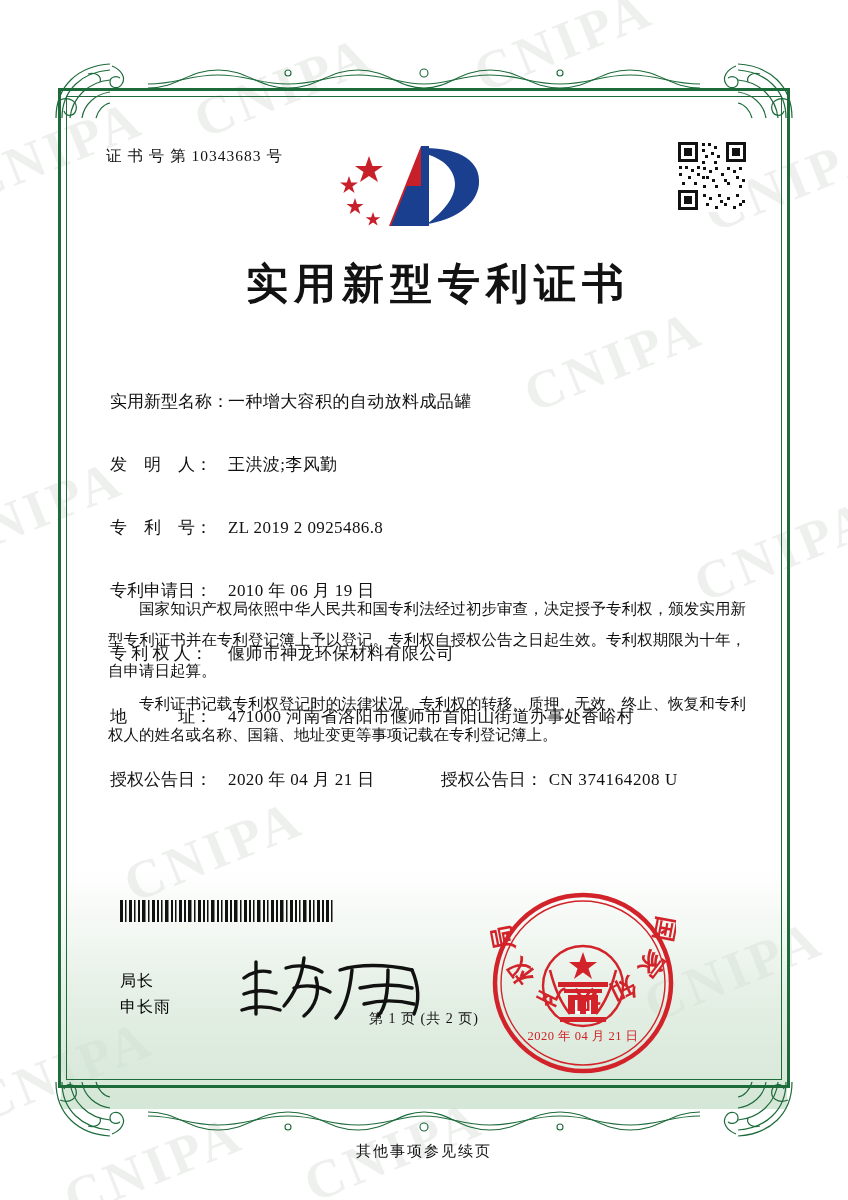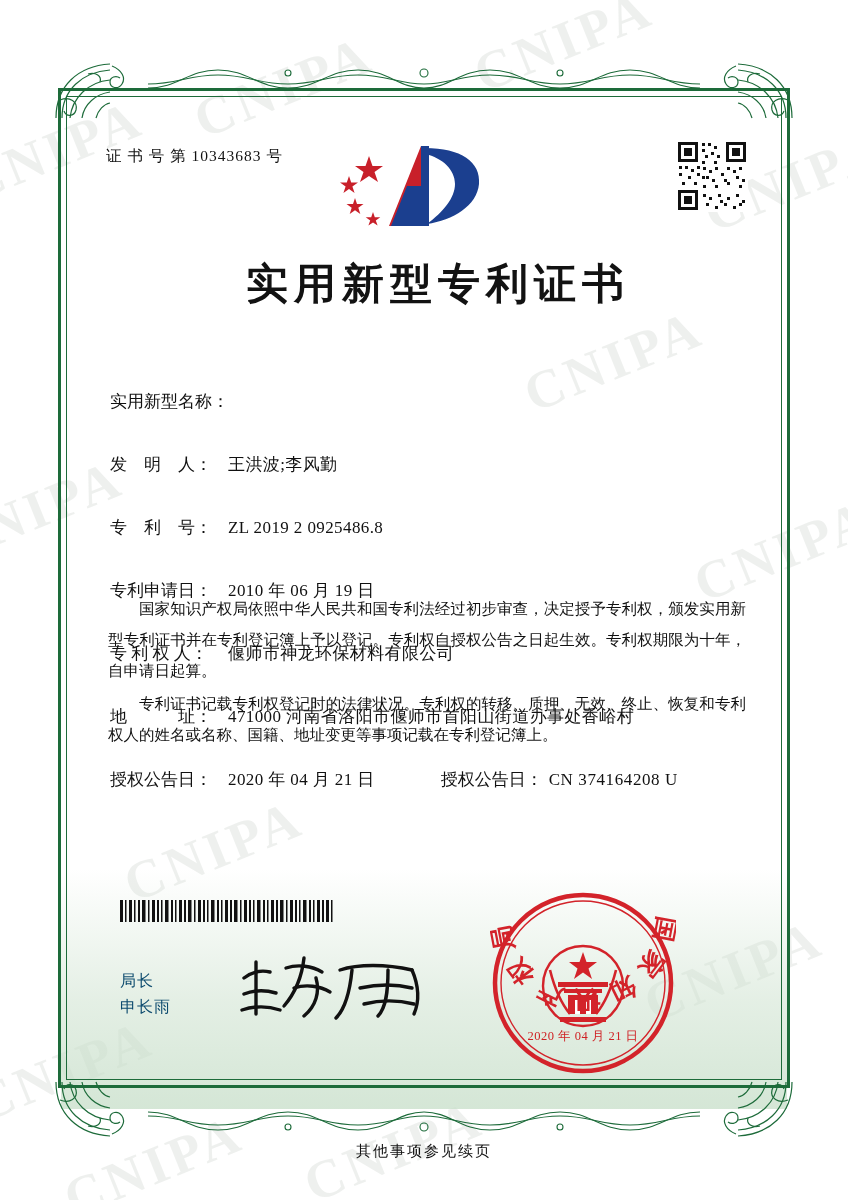--- a/index.html
+++ b/index.html
@@ -178,21 +178,21 @@
     top: 812px;
     width: 216px;
     height: 22px;
   }
   .sig-block {
     position: absolute;
     left: 62px;
     top: 880px;
     font-size: 16px;
     line-height: 26px;
-    color: #0c4a6e;
+    color: #000000;
     letter-spacing: 1px;
   }
   .signature {
     position: absolute;
     left: 178px;
     top: 862px;
     width: 210px;
     height: 72px;
   }
   .seal {
@@ -441,20 +441,21 @@
           <polygon points="44,72 45.8,77.2 51.3,77.2 46.8,80.4 48.6,85.6 44,82.4 39.4,85.6 41.2,80.4 36.7,77.2 42.2,77.2"></polygon>
         </g>
       </svg>
     </div>
 
     <div class="main-title">实用新型专利证书</div>
 
     <div class="fields">
       <div class="field-row">
         <div class="field-label">实用新型名称：</div>
+        <div class="field-value">一种增大容积的自动放料成品罐</div>
       </div>
       <div class="field-row">
         <div class="field-label">发　明　人：</div>
         <div class="field-value">王洪波;李风勤</div>
       </div>
       <div class="field-row">
         <div class="field-label">专　利　号：</div>
         <div class="field-value">ZL 2019 2 0925486.8</div>
       </div>
       <div class="field-row">
@@ -586,15 +587,16 @@
         <text fill="#d3232a" font-size="25" font-weight="bold" font-family="Liberation Serif, serif" letter-spacing="9">
           <textPath href="#sealArc" startOffset="50%" text-anchor="middle">国家知识产权局</textPath>
         </text>
       </svg>
     </div>
 
     <div class="seal-date">2020 年 04 月 21 日</div>
 
   </div>
 
+  <div class="page-no">第 1 页 (共 2 页)</div>
   <div class="footer-note">其他事项参见续页</div>
 
 </div>
 
 </body></html>

